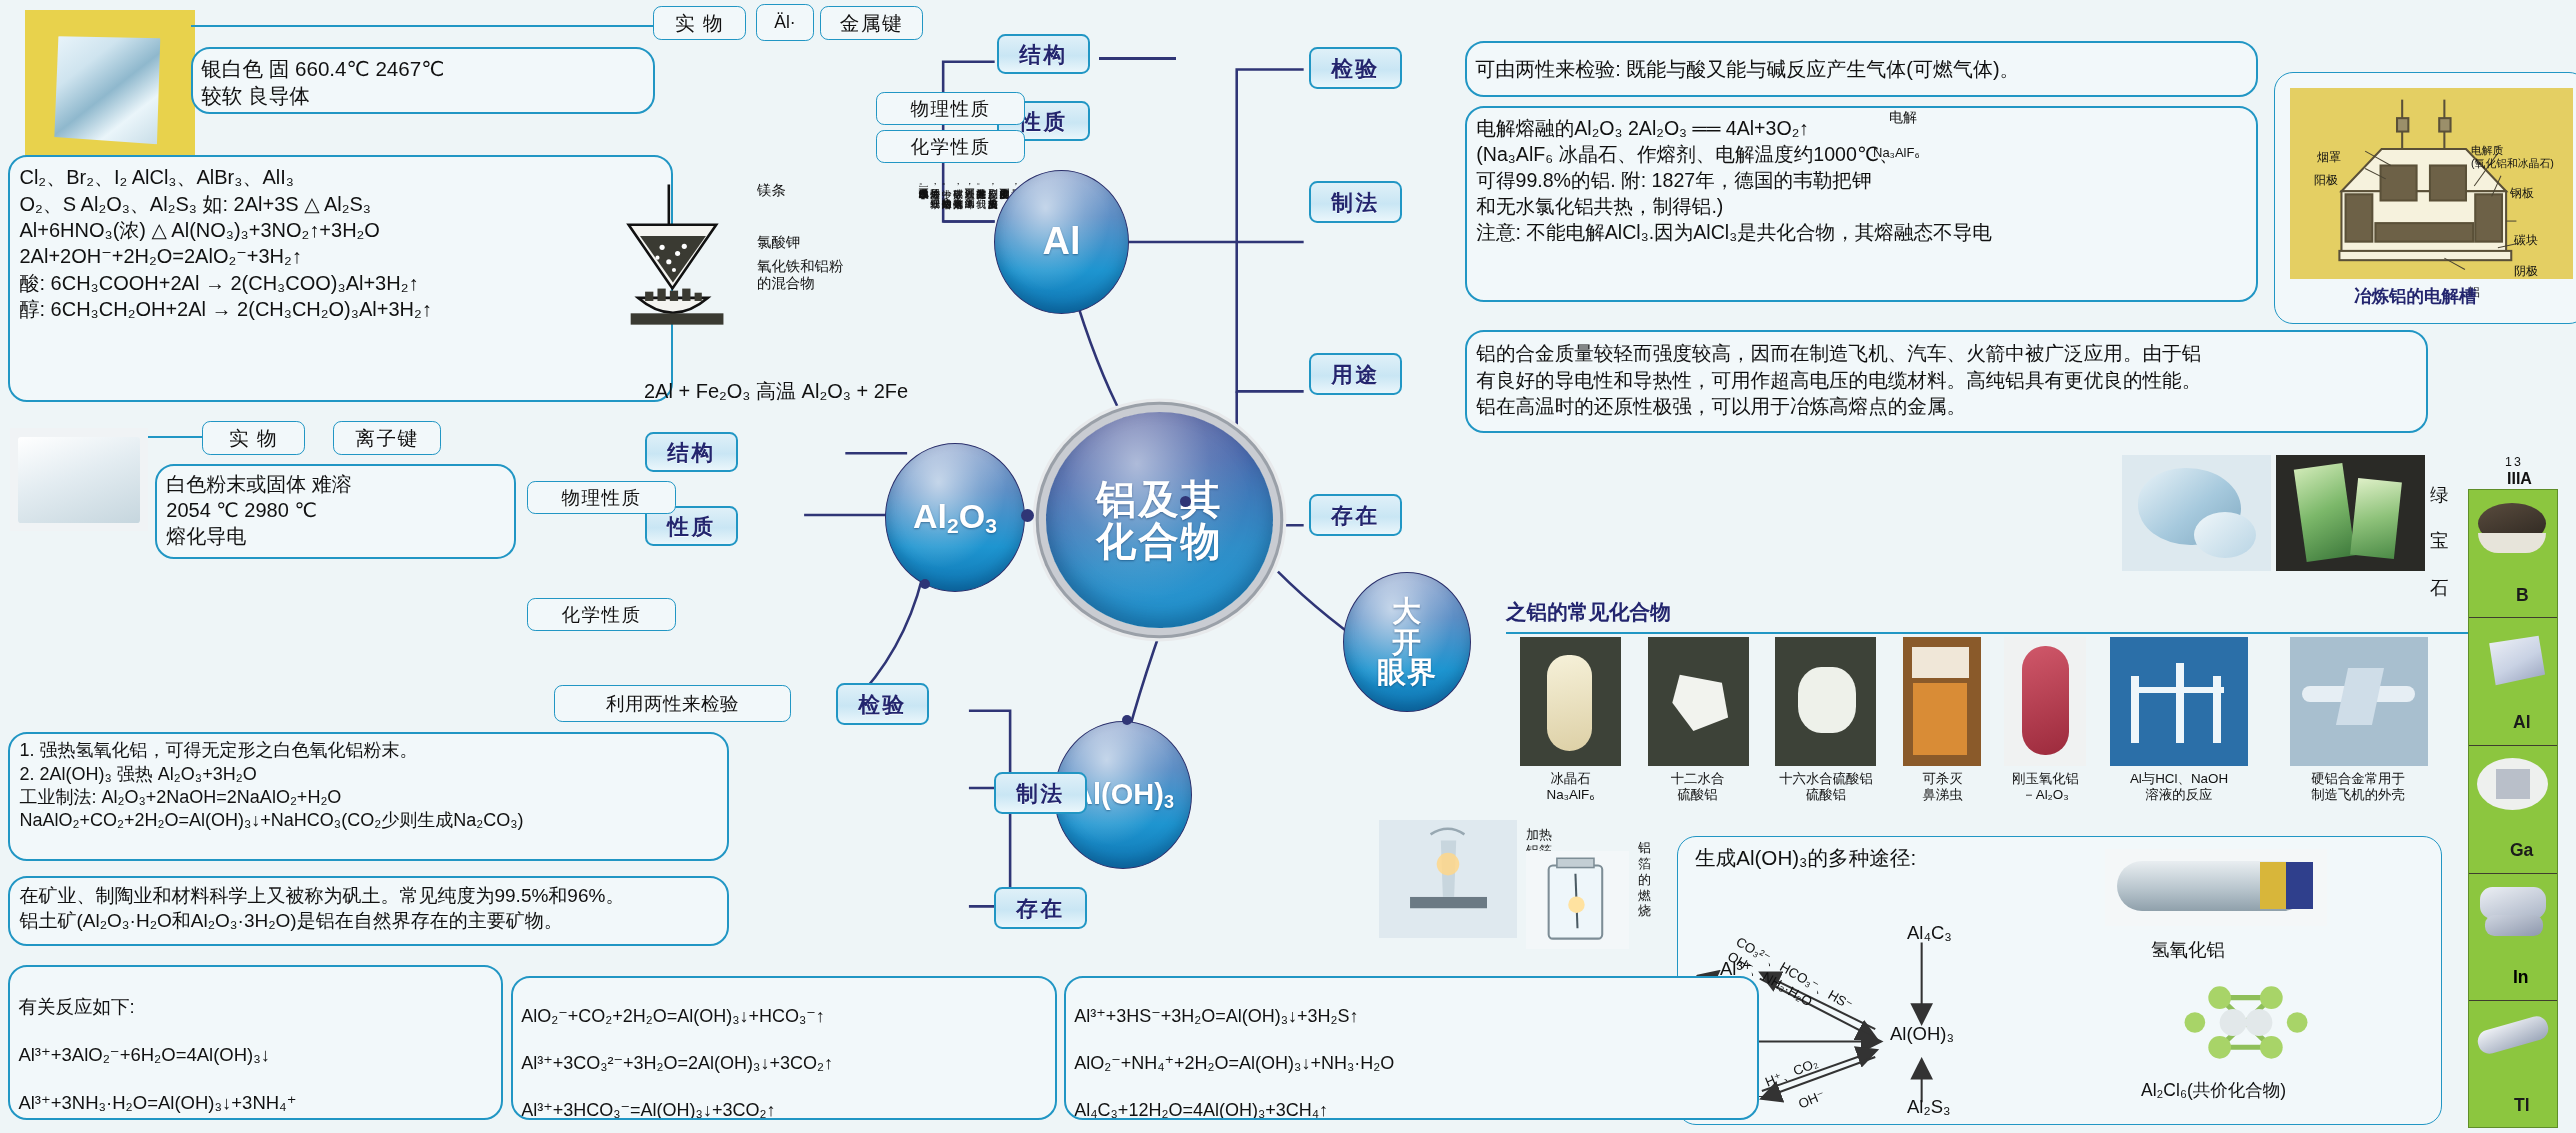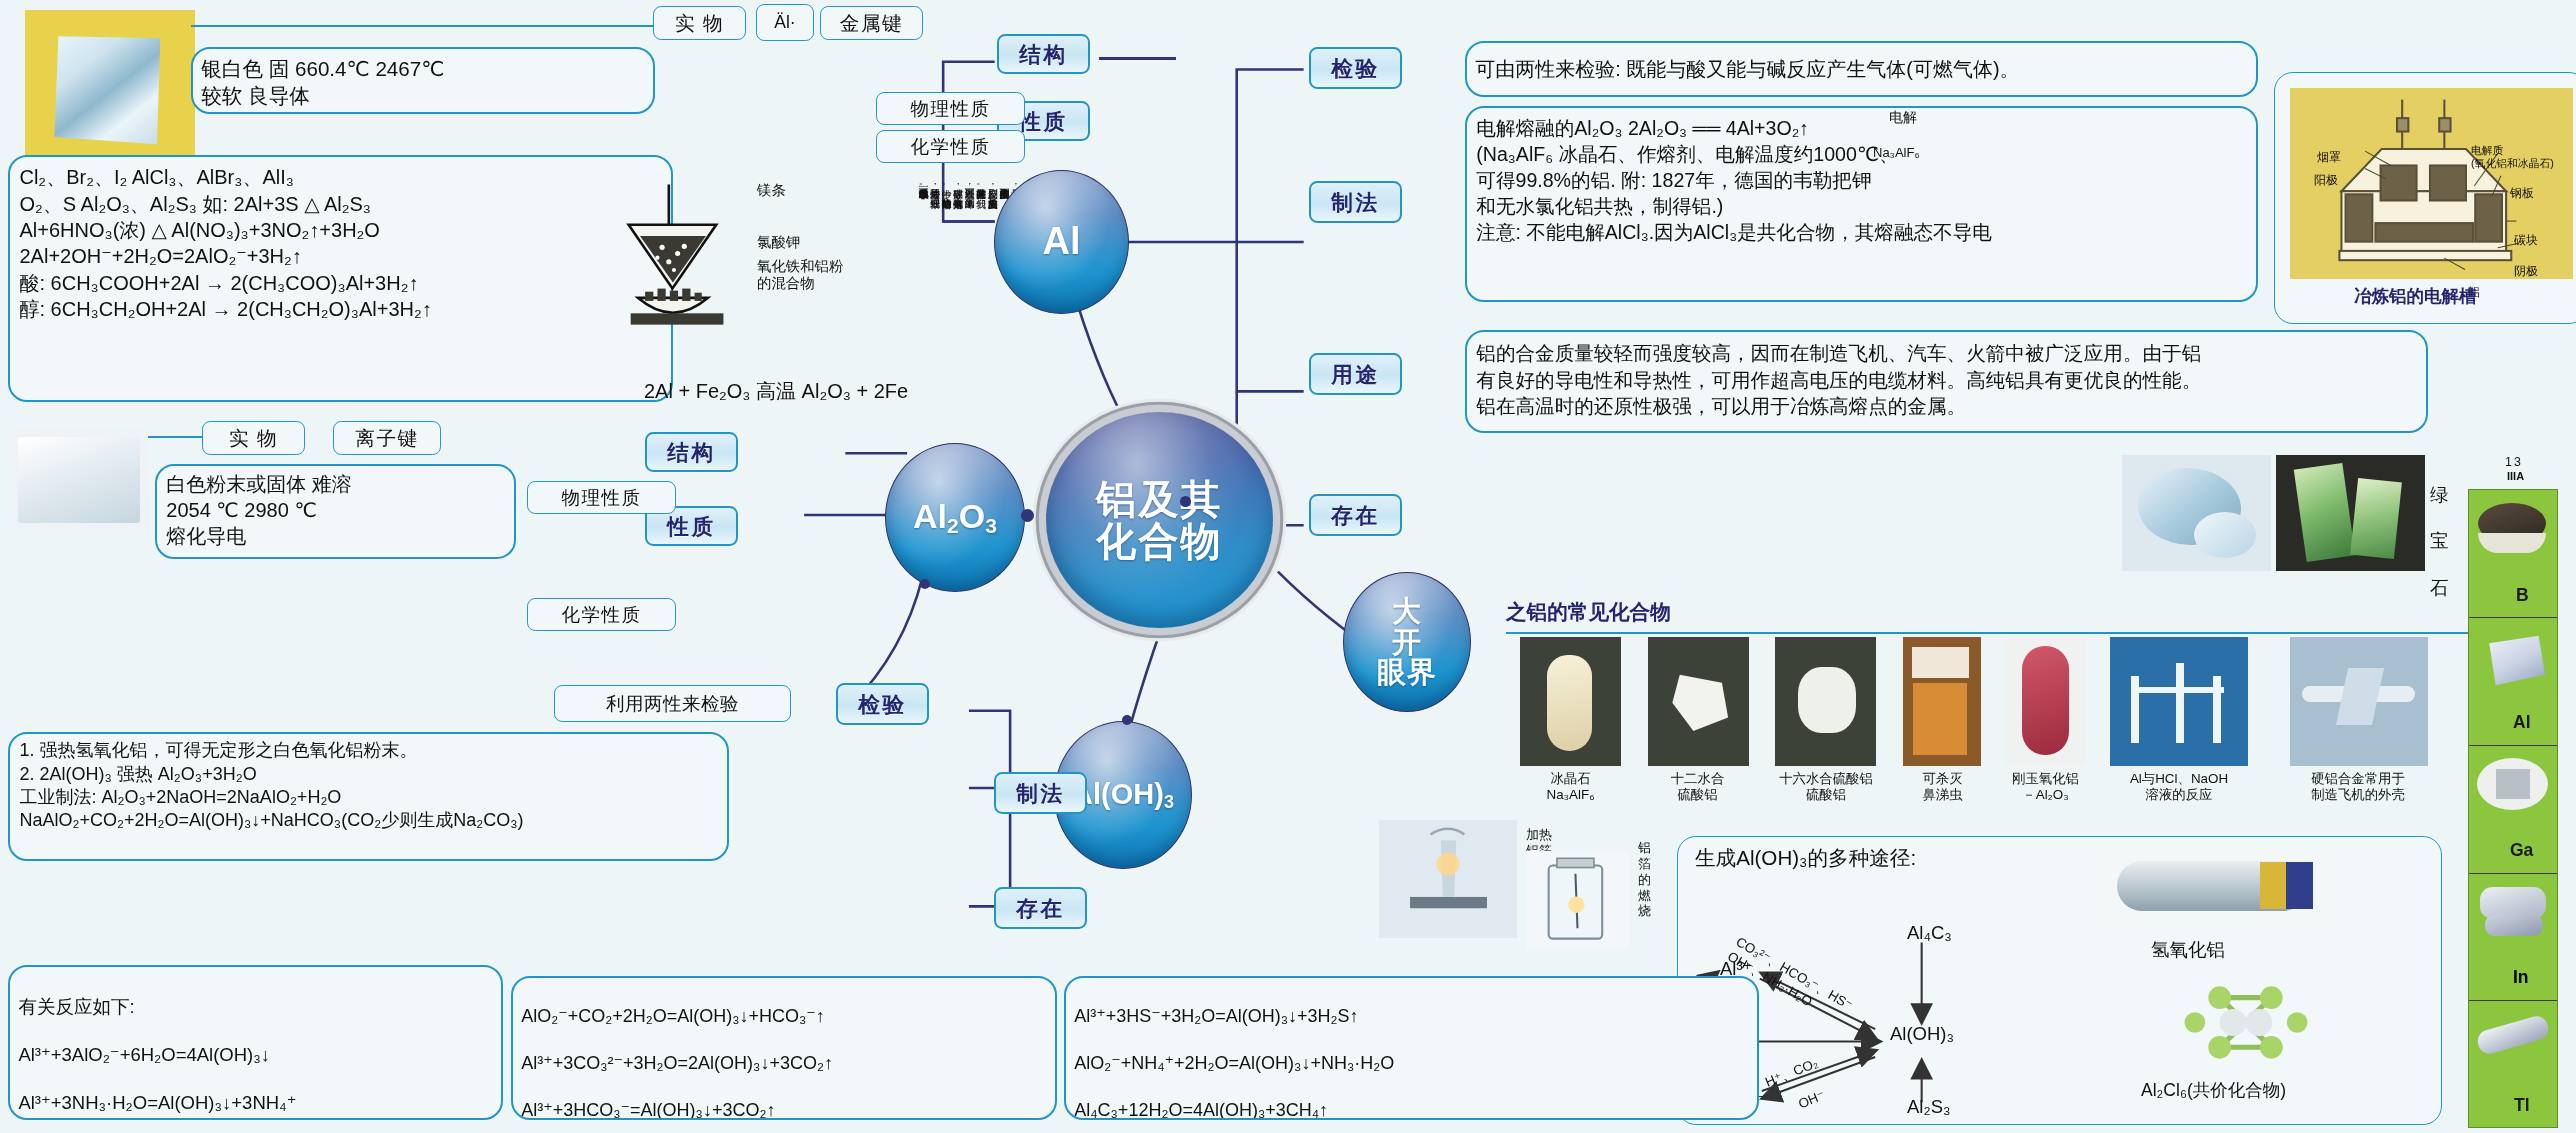--- a/index.html
+++ b/index.html
@@ -335,20 +335,22 @@
 
   <div class="chip plain" style="left:554px;top:685px;width:237px;height:37px;font-size:18.5px;letter-spacing:0.5px;">利用两性来检验</div>
   <div class="chip" style="left:836px;top:683px;width:93px;height:42px;font-size:21.6px;">检验</div>
 
   <div class="panel" style="left:8.2px;top:732px;width:721px;height:129px;font-size:18px;padding:5.2px 9.3px;line-height:1.30;">1. 强热氢氧化铝，可得无定形之白色氧化铝粉末。
 2. 2Al(OH)₃ 强热 Al₂O₃+3H₂O
 工业制法: Al₂O₃+2NaOH=2NaAlO₂+H₂O
 NaAlO₂+CO₂+2H₂O=Al(OH)₃↓+NaHCO₃(CO₂少则生成Na₂CO₃)</div>
   <div class="chip" style="left:994px;top:772px;width:93px;height:42px;font-size:21.6px;">制法</div>
 
+  <div class="panel" style="left:8.2px;top:876px;width:721px;height:70px;font-size:19px;padding:5.2px 9.3px;line-height:1.32;">在矿业、制陶业和材料科学上又被称为矾土。常见纯度为99.5%和96%。
+铝土矿(Al₂O₃·H₂O和Al₂O₃·3H₂O)是铝在自然界存在的主要矿物。</div>
   <div class="chip" style="left:994px;top:887px;width:93px;height:42px;font-size:21.6px;">存在</div>
 
   <div class="photo" style="left:1379px;top:820px;width:138px;height:118px;background:#dfe9ef;">
     <svg width="138" height="118" viewBox="0 0 268 230">
       <rect x="60" y="150" width="150" height="22" fill="#6b7a84"></rect>
       <path d="M120,40 L150,40 L146,150 L124,150 Z" fill="#c8d6de"></path>
       <path d="M100,28 q34,-22 66,0" stroke="#98a8b2" stroke-width="5" fill="none"></path>
       <circle cx="134" cy="86" r="22" fill="#ffd78a" opacity=".85"></circle>
     </svg>
   </div>
@@ -496,21 +498,21 @@
   </div>
 
   <div class="panel" style="left:1064px;top:976px;width:695px;height:144px;font-size:18px;padding:4.1px 8.2px;line-height:1.30;">
     <div>Al³⁺+3HS⁻+3H₂O=Al(OH)₃↓+3H₂S↑</div>
     <div>AlO₂⁻+NH₄⁺+2H₂O=Al(OH)₃↓+NH₃·H₂O</div>
     <div>Al₄C₃+12H₂O=4Al(OH)₃+3CH₄↑</div>
     
   </div>
 
   <div class="txt" style="left:2505px;top:455px;font-size:12.4px;letter-spacing:2.1px;">13</div>
-  <div class="txt" style="left:2507px;top:470px;font-size:11px;font-weight:bold;">IIIA</div>
+  <div class="txt" style="left:2507px;top:470px;font-size:16px;font-weight:bold;">IIIA</div>
 
   <div class="abs" style="left:2468px;top:489px;width:90px;height:639px;background:#8cc63f;border:1px solid #5f8e28;">
     <div style="position:absolute;left:0;top:0;width:100%;height:128px;border-bottom:1px solid #3e3e2e;">
       <div style="position:absolute;left:9.3px;top:13.4px;width:68px;height:41px;border-radius:50%;background:linear-gradient(160deg,#5a4c3e,#2c2620);"></div>
       <div style="position:absolute;left:9.3px;top:43px;width:68px;height:19.6px;border-radius:0 0 31px 31px;background:#e7e4da;"></div>
       <div style="position:absolute;left:47px;top:95px;font-size:17.5px;font-weight:bold;color:#1b1b1b;">B</div>
     </div>
     <div style="position:absolute;left:0;top:128px;width:100%;height:128px;border-bottom:1px solid #3e3e2e;">
       <div style="position:absolute;left:12.4px;top:15.5px;width:65px;height:54px;background:linear-gradient(150deg,#f4f6fa,#c9d2e4 55%,#8e99b5);clip-path:polygon(12% 18%,88% 4%,98% 76%,22% 96%);"></div>
       <div style="position:absolute;left:44px;top:94px;font-size:17.5px;font-weight:bold;color:#1b1b1b;">Al</div>

